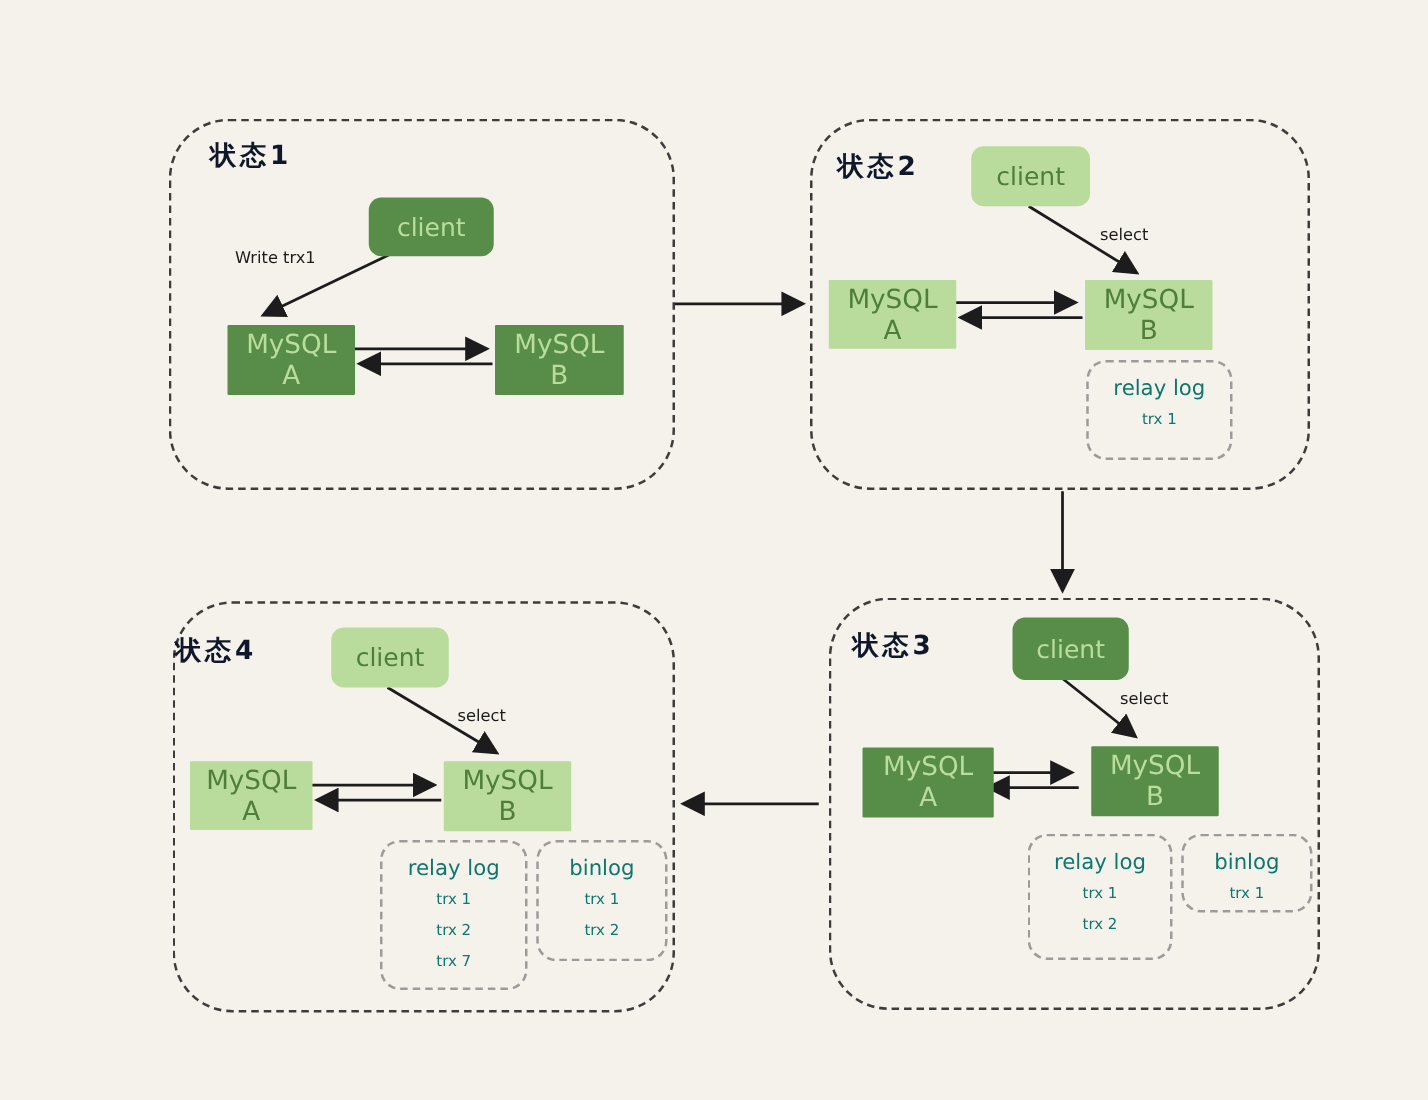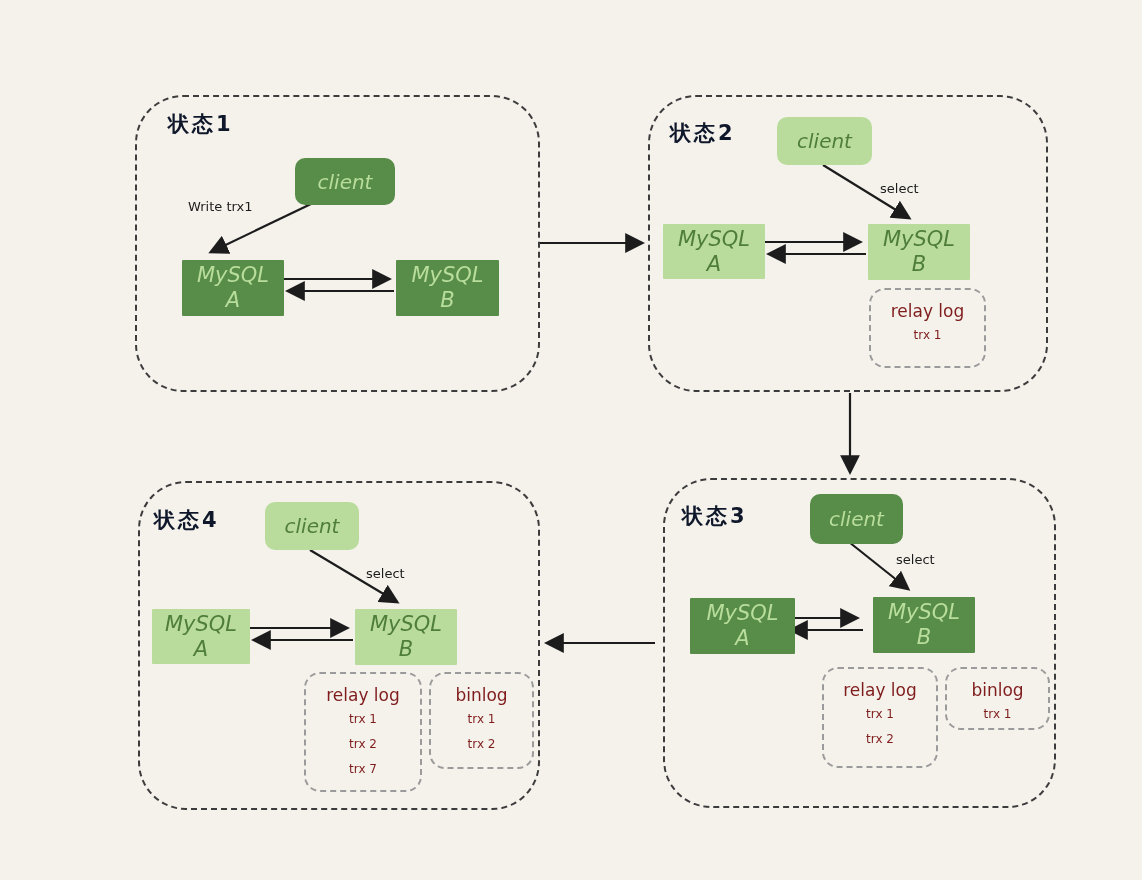--- a/index.html
+++ b/index.html
@@ -12,31 +12,31 @@
   .state{
     position:absolute;border:2.5px dashed #3c3c3c;border-radius:48px;
     box-sizing:border-box;background:transparent;
   }
   .state-label{
     position:absolute;font-size:21px;font-weight:bold;color:#0f172a;
     letter-spacing:3px;white-space:nowrap;
   }
   .box{
     position:absolute;display:flex;align-items:center;justify-content:center;
-    border-radius:10px;font-size:20px;font-style:italic;box-sizing:border-box;
+    border-radius:10px;font-size:20px;box-sizing:border-box;
   }
   .dark{background:#588c49;color:#b9dd9b;}
   .light{background:#b9dc9c;color:#4f7d3c;}
   .mysql{flex-direction:column;font-size:21px;line-height:25px;border-radius:1px;}
   .edge-label{
     position:absolute;font-size:13px;color:#1c1c1c;white-space:nowrap;
   }
   .log{
     position:absolute;border:2px dashed #9b9b9b;border-radius:16px;
-    box-sizing:border-box;text-align:center;color:#7f1d1d;padding-top:9px;
+    box-sizing:border-box;text-align:center;color:#0f766e;padding-top:9px;
   }
   .log-title{font-size:17px;line-height:24px;display:block;}
   .log-entry{font-size:12px;line-height:25px;display:block;}
 </style>
 </head>
 <body>
 
 <div class="canvas">
 
   <svg class="arrow-layer" width="1142" height="880" viewBox="0 0 1142 880">
@@ -122,21 +122,21 @@
       <span class="log-entry">trx 1</span>
       <span class="log-entry">trx 2</span>
     </div>
     <div class="log" style="left:280px;top:187px;width:105px;height:63px;">
       <span class="log-title">binlog</span>
       <span class="log-entry">trx 1</span>
     </div>
   </div>
 
   <div class="state" style="left:138px;top:481px;width:402px;height:329px;">
-    <span class="state-label" style="left:14px;top:23px;">状态4</span>
+    <span class="state-label" style="left:0;top:23px;">状态4</span>
     <div class="box light" style="left:125px;top:19px;width:94px;height:48px;">
       <span>client</span>
     </div>
     <span class="edge-label" style="left:226px;top:83px;">select</span>
     <div class="box light mysql" style="left:12px;top:126px;width:98px;height:55px;">
       <span>MySQL</span>
       <span>A</span>
     </div>
     <div class="box light mysql" style="left:215px;top:126px;width:102px;height:56px;">
       <span>MySQL</span>

